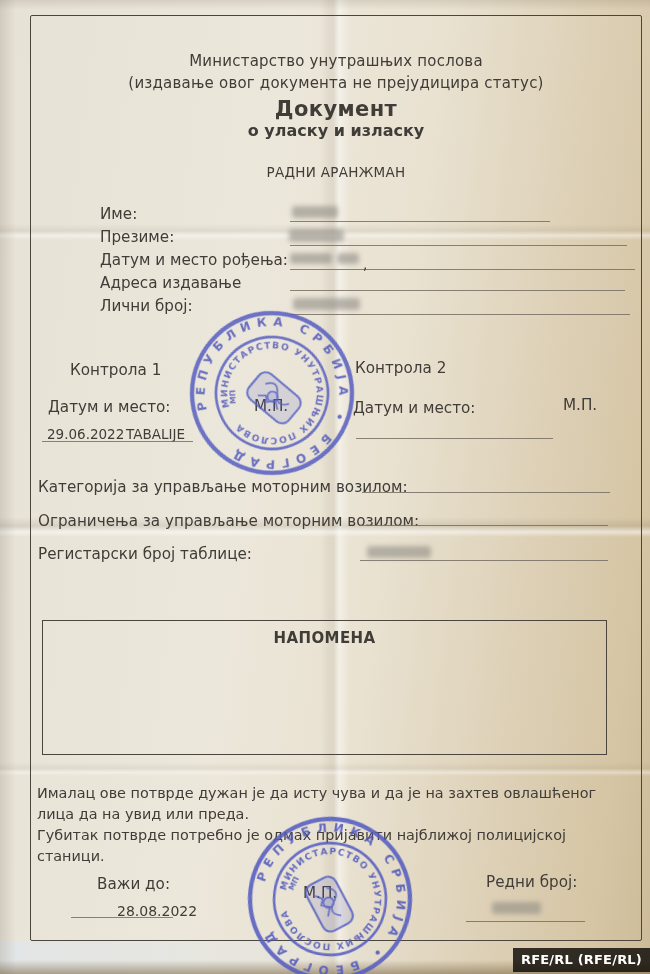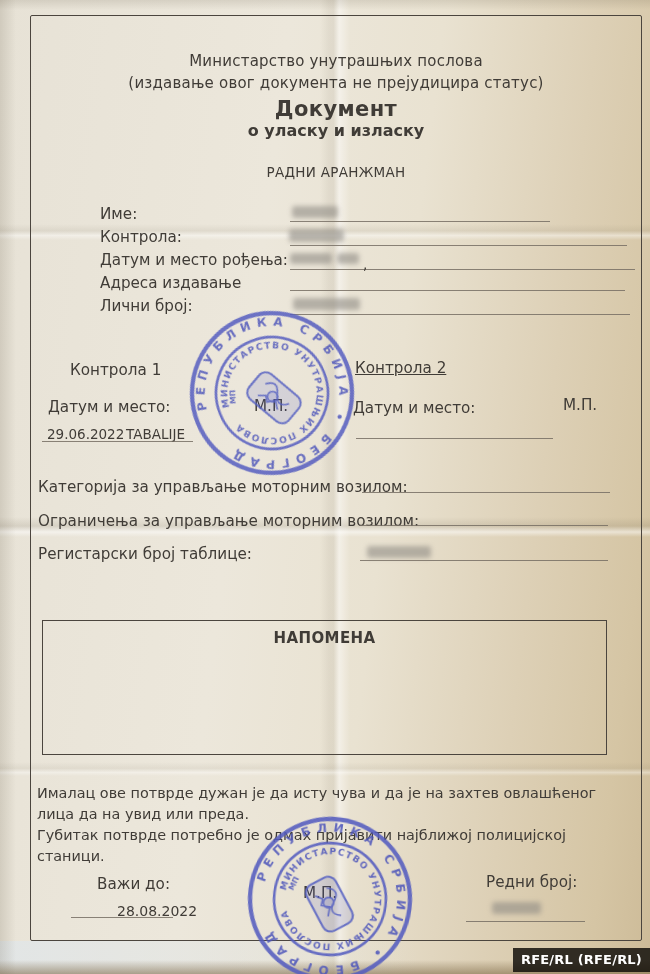--- a/index.html
+++ b/index.html
@@ -59,40 +59,40 @@
 
   <div class="frame"></div>
 
   <div class="txt ctr h-min" style="top:52px;">Министарство унутрашњих послова</div>
   <div class="txt ctr h-min" style="top:74px;">(издавање овог документа не прејудицира статус)</div>
   <div class="txt ctr h-title" style="top:97px;">Документ</div>
   <div class="txt ctr h-sub" style="top:121px;">о уласку и изласку</div>
   <div class="txt ctr h-arr" style="top:156px;margin-top:8px;">РАДНИ АРАНЖМАН</div>
 
   <div class="txt lbl" style="left:100px;top:205px;">Име:</div>
-  <div class="txt lbl" style="left:100px;top:228px;">Контрола:</div>
+  <div class="txt lbl" style="left:100px;top:228px;">Презиме:</div>
   <div class="txt lbl" style="left:100px;top:251px;">Датум и место рођења:</div>
   <div class="txt lbl" style="left:100px;top:274px;">Адреса издавање</div>
   <div class="txt lbl" style="left:100px;top:297px;">Лични број:</div>
 
   <div class="uline" style="left:290px;top:221px;width:260px;"></div>
   <div class="uline" style="left:290px;top:245px;width:337px;"></div>
   <div class="uline" style="left:290px;top:269px;width:345px;"></div>
   <div class="uline" style="left:290px;top:290px;width:335px;"></div>
   <div class="uline" style="left:290px;top:314px;width:340px;"></div>
 
   <div class="blurval" style="left:292px;top:206px;width:46px;height:12px;"></div>
   <div class="blurval" style="left:289px;top:229px;width:55px;height:13px;"></div>
   <div class="blurval" style="left:290px;top:253px;width:42px;height:11px;"></div>
   <div class="blurval" style="left:337px;top:253px;width:22px;height:11px;"></div>
   <div class="txt sm" style="left:363px;top:256px;">,</div>
   <div class="blurval" style="left:293px;top:298px;width:67px;height:12px;"></div>
 
   <div class="txt lbl" style="left:48px;top:361px;margin-left:22px;">Контрола 1</div>
-  <div class="txt lbl" style="left:355px;top:359px;text-decoration:underline;">Контрола 2</div>
+  <div class="txt lbl" style="left:355px;top:359px;">Контрола 2</div>
   <div class="txt lbl" style="left:48px;top:398px;">Датум и место:</div>
   <div class="txt lbl" style="left:353px;top:399px;">Датум и место:</div>
   <div class="txt lbl" style="left:254px;top:397px;">М.П.</div>
   <div class="txt lbl" style="left:563px;top:396px;">М.П.</div>
   <div class="txt sm" style="left:47px;top:426px;">29.06.2022</div>
   <div class="txt sm" style="left:126px;top:426px;">TABALIJE</div>
   <div class="uline" style="left:42px;top:441px;width:151px;"></div>
   <div class="uline" style="left:356px;top:438px;width:197px;"></div>
 
   <div class="txt lbl" style="left:38px;top:478px;">Категорија за управљање моторним возилом:</div>

